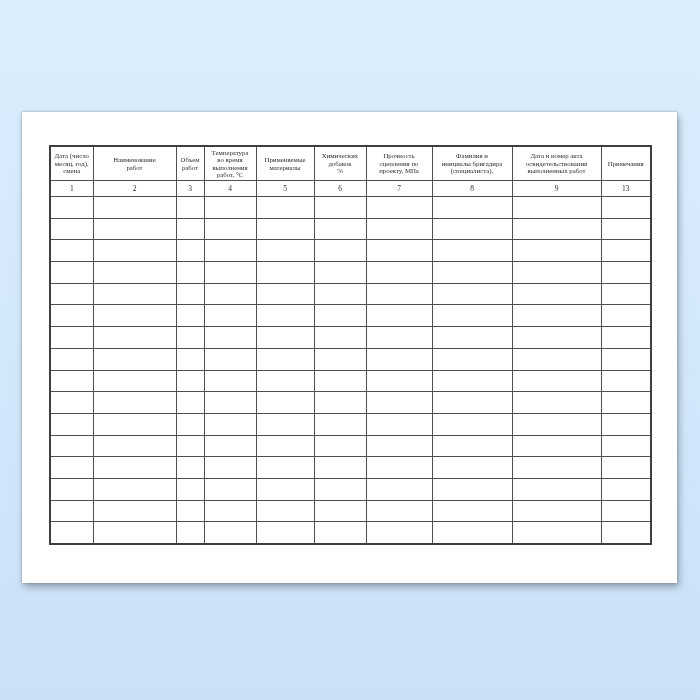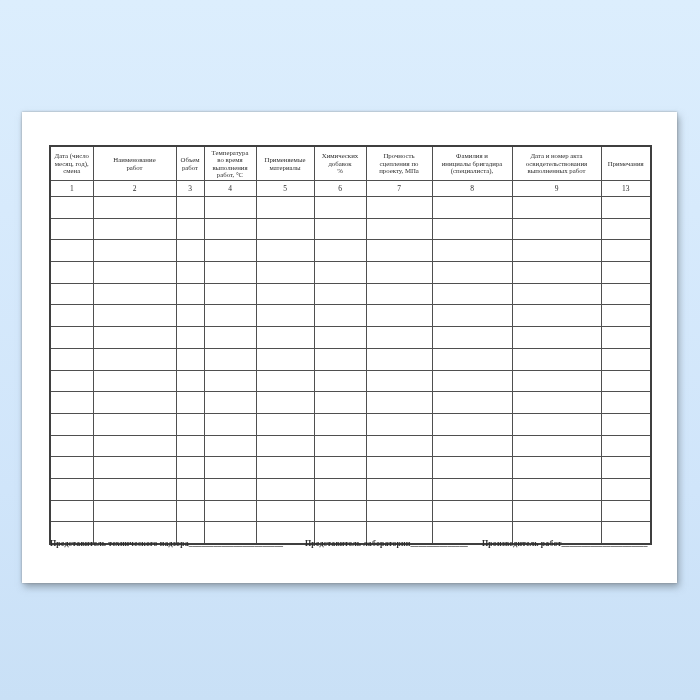--- a/index.html
+++ b/index.html
@@ -314,19 +314,14 @@
             <td></td>
             <td></td>
             <td></td>
             <td></td>
             <td></td>
             <td></td>
             <td></td>
           </tr>
         </tbody>
     </table>
-    <div class="signatures">
-      <span class="sig sig-1">Представитель технического надзора_______________________</span>
-      <span class="sig sig-2">Представитель лаборатории______________</span>
-      <span class="sig sig-3">Производитель работ_____________________</span>
-    </div>
   </div>
 </div>
 
 </body></html>

